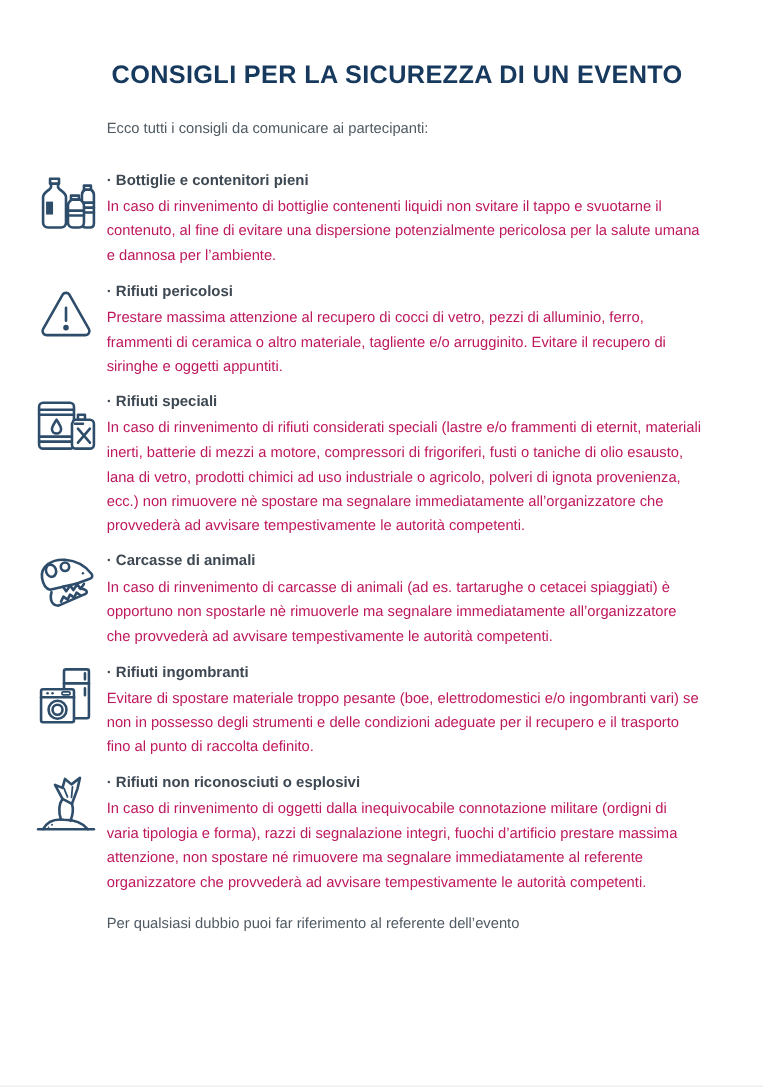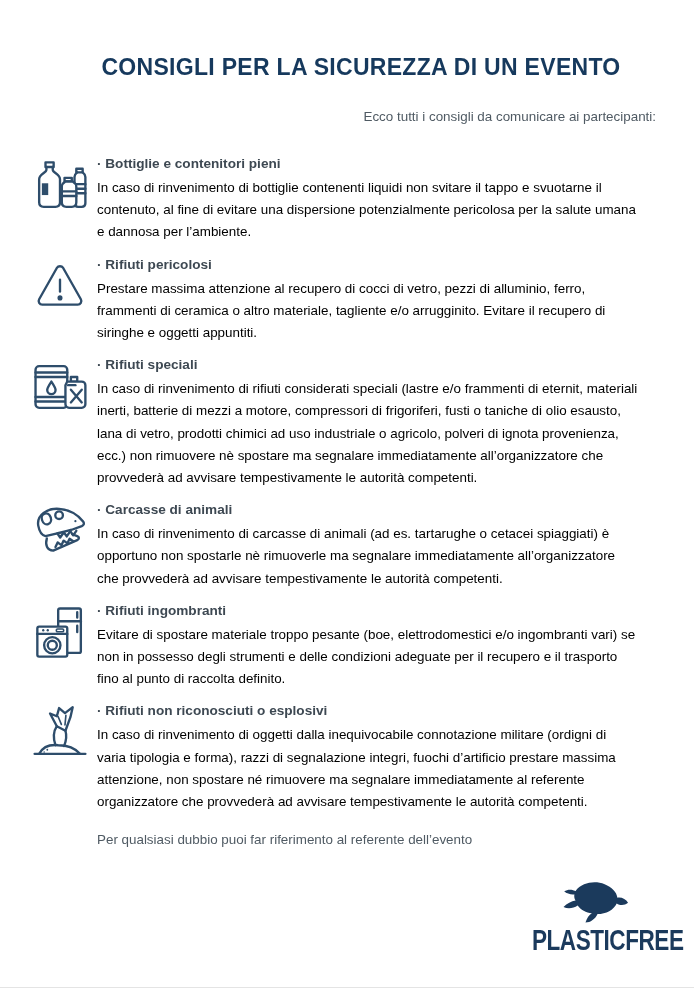--- a/index.html
+++ b/index.html
@@ -21,21 +21,20 @@
     font-weight: bold;
     letter-spacing: 0.3px;
     color: #16395d;
     padding-left: 28px;
   }
   .intro {
     margin: 27px 38px 0 97px;
     font-size: 13.4px;
     line-height: 17px;
     color: #4f5a63;
-    text-align: right;
   }
   .sections { margin-top: 28px; }
   .section {
     display: flex;
     align-items: flex-start;
     margin-bottom: 10px;
   }
   .icon-col {
     width: 97px;
     flex: 0 0 97px;
@@ -51,21 +50,21 @@
     margin: 0;
     font-size: 13.6px;
     font-weight: bold;
     line-height: 22px;
     color: #3d4852;
   }
   .section-body {
     margin: 2px 0 0 0;
     font-size: 13.4px;
     line-height: 22.2px;
-    color: #000000;
+    color: #be185d;
   }
   .footer-note {
     margin: 16px 38px 0 97px;
     font-size: 13.4px;
     line-height: 22px;
     color: #4f5a63;
   }
   .logo {
     position: absolute;
     right: 34px;
@@ -214,23 +213,14 @@
       <div class="text-col">
         <h2 class="section-title">· Rifiuti non riconosciuti o esplosivi</h2>
         <p class="section-body">In caso di rinvenimento di oggetti dalla inequivocabile connotazione militare (ordigni di varia tipologia e forma), razzi di segnalazione integri, fuochi d’artificio prestare massima attenzione, non spostare né rimuovere ma segnalare immediatamente al referente organizzatore che provvederà ad avvisare tempestivamente le autorità competenti.</p>
       </div>
     </div>
 
   </div>
 
   <p class="footer-note">Per qualsiasi dubbio puoi far riferimento al referente dell’evento</p>
 
-  <div class="logo">
-    <span class="turtle">
-      <svg width="78" height="44" viewBox="0 0 110 62" fill="#1b3a5c" stroke="none">
-        <path d="M30,14 C38,4 56,0 70,6 C80,10 87,17 88,25 C94,24 100,27 103,32 C98,36 92,36 87,33 C83,42 72,48 60,48 C57,55 50,60 43,60 C45,54 48,49 52,47 C44,46 36,42 32,36 C26,40 18,41 12,38 C17,33 23,30 29,29 C26,24 27,18 30,14 Z"></path>
-        <path d="M30,16 C24,13 18,13 13,16 C17,20 24,21 29,20 Z"></path>
-      </svg>
-    </span>
-    <div class="wordmark">PLASTICFREE</div>
-  </div>
 
 </div>
 
 </body></html>

